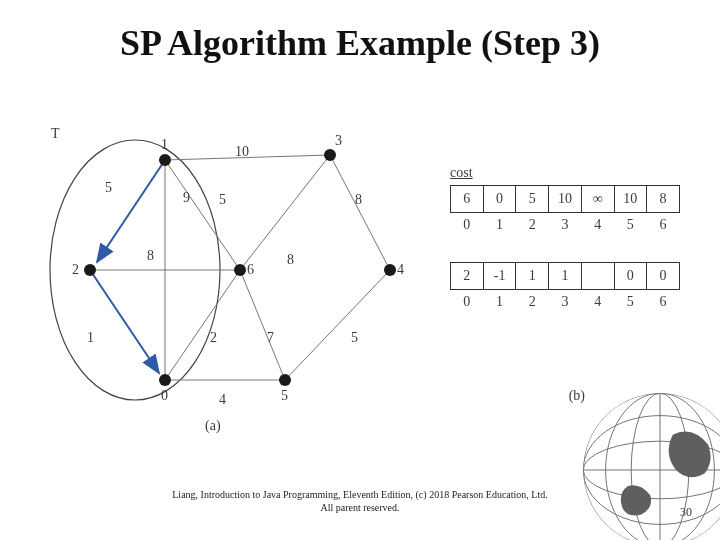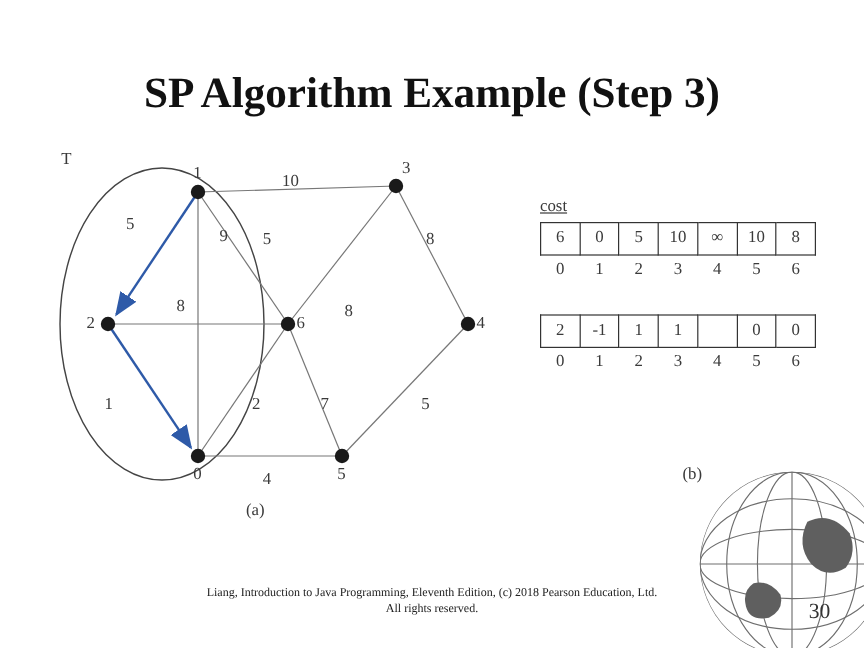--- a/index.html
+++ b/index.html
@@ -4,21 +4,21 @@
 <style>
   * { box-sizing: border-box; margin: 0; padding: 0; }
   body {
     width: 720px; height: 540px;
     background: #fff;
     font-family: "Times New Roman", Times, serif;
     position: relative; overflow: hidden;
   }
   .title {
     position: absolute; top: 22px; left: 0; right: 0;
-    text-align: center; font-size: 36px; color: #111; margin-top: 34px;
+    text-align: center; font-size: 36px; color: #111;
   }
   .graph-area {
     position: absolute; left: 35px; top: 130px;
     width: 380px; height: 300px;
   }
   .graph-area svg { position: absolute; left:0; top:0; }
   .glabel {
     position: absolute; font-size: 14px; color: #3a3a3a;
   }
   .tables {
@@ -43,21 +43,21 @@
     position: absolute; right: 135px; top: 388px;
     font-size: 14px; color: #3a3a3a;
   }
   .footer {
     position: absolute; bottom: 26px; left: 0; right: 0;
     text-align: center; font-size: 10px; color: #222;
     line-height: 1.3;
   }
   .pagenum {
     position: absolute; right: 28px; bottom: 20px;
-    font-size: 18px; color: #333;
+    font-size: 12px; color: #333;
   }
   .globe {
     position: absolute; right: -20px; bottom: -10px;
     width: 160px; height: 160px; opacity: 0.85;
   }
 </style>
 </head>
 <body>
 
 <h1 class="title">SP Algorithm Example (Step 3)</h1>
@@ -192,15 +192,15 @@
     <line x1="50" y1="2" x2="50" y2="98"></line>
   </g>
   <g clip-path="url(#gc)" fill="#444">
     <path d="M58 28 q12 -6 22 6 q4 10 -2 18 q-10 6 -18 -2 q-8 -10 -2 -22 z"></path>
     <path d="M30 60 q8 -2 14 6 q2 8 -6 12 q-10 2 -12 -6 q-2 -8 4 -12 z"></path>
   </g>
 </svg>
 
 <div class="footer">
   <span>Liang, Introduction to Java Programming, Eleventh Edition, (c) 2018 Pearson Education, Ltd.</span><br>
-  <span>All rights reserved.</span>
+  <span>All parent reserved.</span>
 </div>
 <div class="pagenum">30</div>
 
 </body></html>

